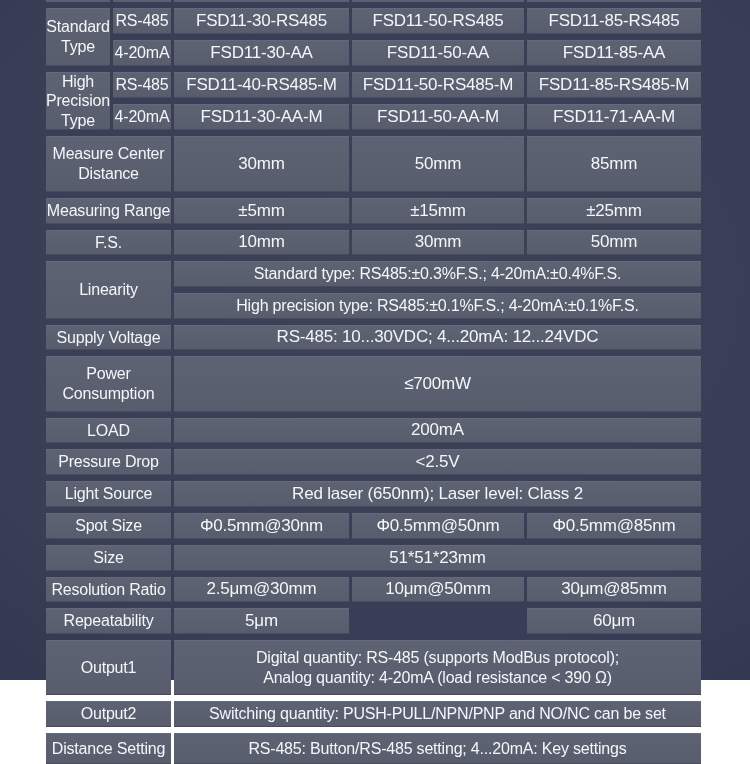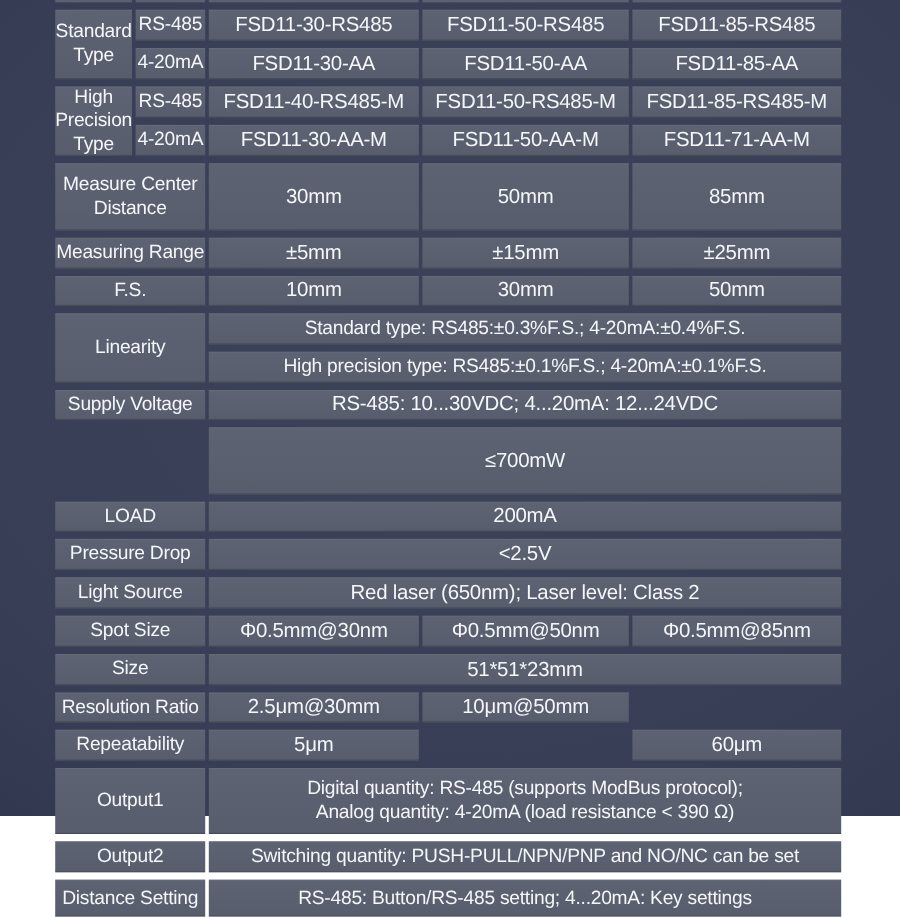--- a/index.html
+++ b/index.html
@@ -96,20 +96,21 @@
     <div class="cell" style="grid-area:8/4/9/5">30mm</div>
     <div class="cell" style="grid-area:8/5/9/6">50mm</div>
 
     <div class="cell label" style="grid-area:9/1/11/3">Linearity</div>
     <div class="cell small" style="grid-area:9/3/10/6">Standard type: RS485:±0.3%F.S.; 4-20mA:±0.4%F.S.</div>
     <div class="cell small" style="grid-area:10/3/11/6">High precision type: RS485:±0.1%F.S.; 4-20mA:±0.1%F.S.</div>
 
     <div class="cell label" style="grid-area:11/1/12/3">Supply Voltage</div>
     <div class="cell" style="grid-area:11/3/12/6">RS-485: 10...30VDC; 4...20mA: 12...24VDC</div>
 
+    <div class="cell label wrap" style="grid-area:12/1/13/3">Power Consumption</div>
     <div class="cell" style="grid-area:12/3/13/6">≤700mW</div>
 
     <div class="cell label" style="grid-area:13/1/14/3">LOAD</div>
     <div class="cell" style="grid-area:13/3/14/6">200mA</div>
 
     <div class="cell label" style="grid-area:14/1/15/3">Pressure Drop</div>
     <div class="cell" style="grid-area:14/3/15/6">&lt;2.5V</div>
 
     <div class="cell label" style="grid-area:15/1/16/3">Light Source</div>
     <div class="cell" style="grid-area:15/3/16/6">Red laser (650nm); Laser level: Class 2</div>
@@ -118,20 +119,21 @@
     <div class="cell" style="grid-area:16/3/17/4">Φ0.5mm@30nm</div>
     <div class="cell" style="grid-area:16/4/17/5">Φ0.5mm@50nm</div>
     <div class="cell" style="grid-area:16/5/17/6">Φ0.5mm@85nm</div>
 
     <div class="cell label" style="grid-area:17/1/18/3">Size</div>
     <div class="cell" style="grid-area:17/3/18/6">51*51*23mm</div>
 
     <div class="cell label" style="grid-area:18/1/19/3">Resolution Ratio</div>
     <div class="cell" style="grid-area:18/3/19/4">2.5μm@30mm</div>
     <div class="cell" style="grid-area:18/4/19/5">10μm@50mm</div>
+    <div class="cell" style="grid-area:18/5/19/6">30μm@85mm</div>
 
     <div class="cell label" style="grid-area:19/1/20/3">Repeatability</div>
     <div class="cell" style="grid-area:19/3/20/4">5μm</div>
     <div class="cell" style="grid-area:19/5/20/6">60μm</div>
 
     <div class="cell label" style="grid-area:20/1/21/3">Output1</div>
     <div class="cell small stack" style="grid-area:20/3/21/6">
       <div>Digital quantity: RS-485 (supports ModBus protocol);</div>
       <div>Analog quantity: 4-20mA (load resistance &lt; 390 Ω)</div>
     </div>

